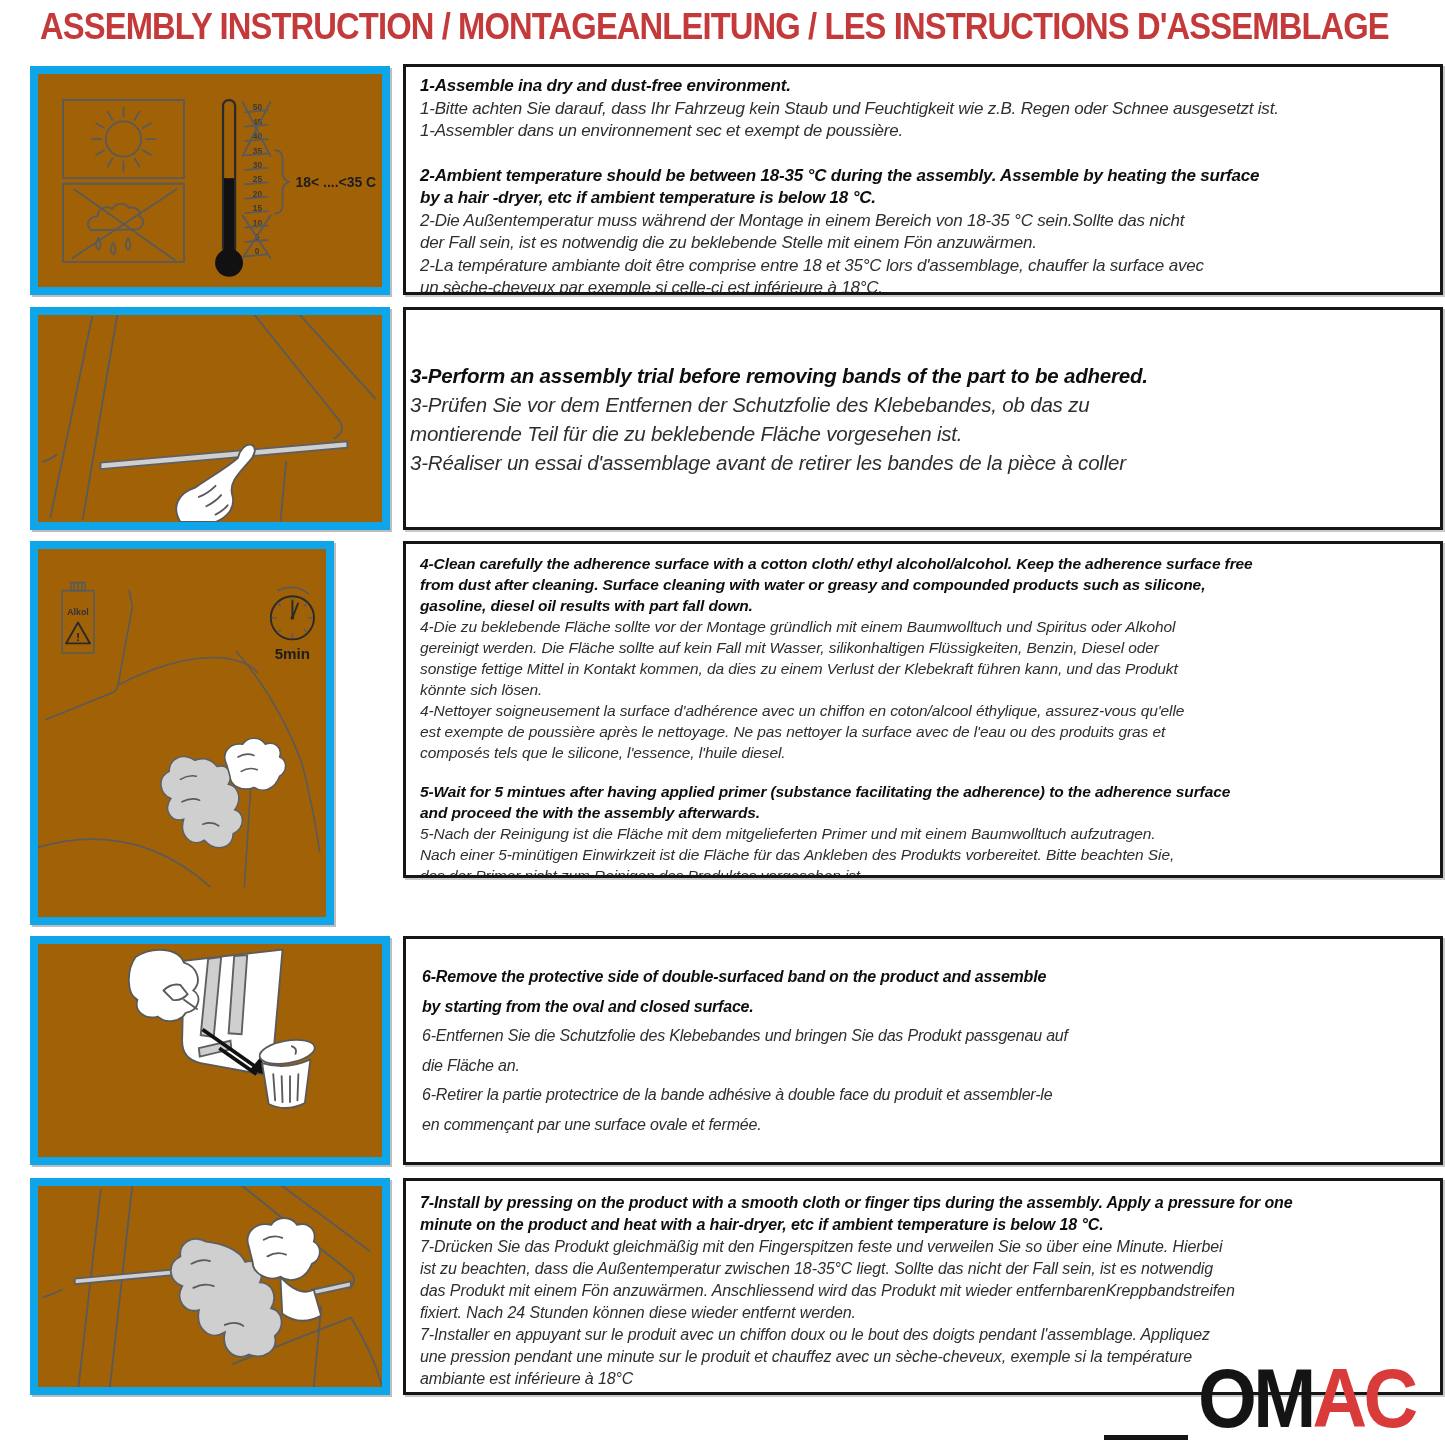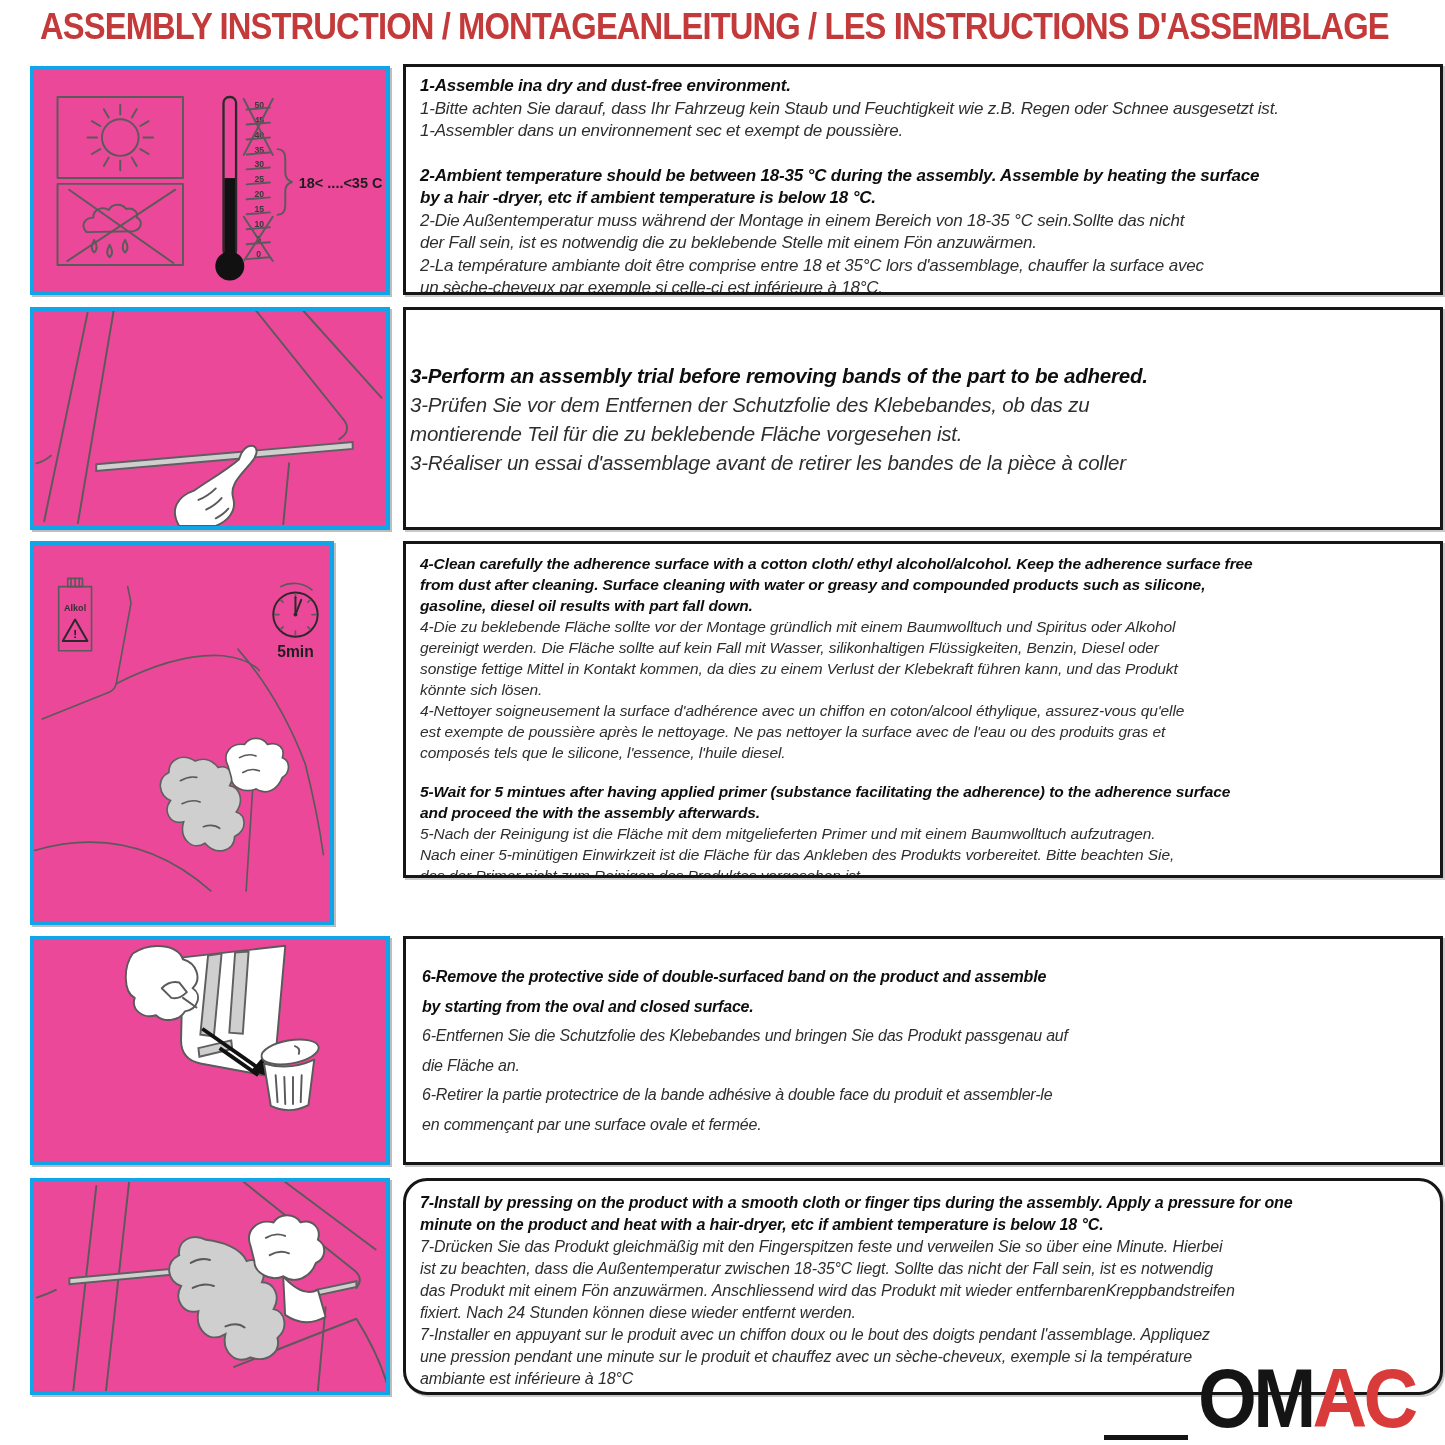--- a/index.html
+++ b/index.html
@@ -7,41 +7,41 @@
     width:1445px;height:1445px;position:relative;background:#ffffff;
     font-family:"Liberation Sans", sans-serif;overflow:hidden;
   }
   .page-title{
     position:absolute;left:40px;top:6px;width:1400px;
     font-size:37px;font-weight:700;color:#c43a3b;letter-spacing:-1px;
     white-space:nowrap;transform:scaleX(0.885);transform-origin:0 50%;
   }
   .row{position:absolute;left:0;width:1445px;}
   .illus-box{
-    position:absolute;background:#ec4899;border:4px solid #0ea5e9;
+    position:absolute;background:#a16207;border:8px solid #0ea5e9;
     box-shadow:2px 2px 0 #bdbdbd;box-sizing:border-box;
   }
   .text-box{
     position:absolute;background:#fff;border:3px solid #161616;
     box-shadow:2px 2px 0 #c9c9c9;box-sizing:border-box;
     color:#2e2e2e;overflow:hidden;
   }
   .para{white-space:pre-line;margin:0;font-style:italic;}
   .para.bold{font-weight:700;color:#0e0e0e;}
   .gap{margin-top:21px;}
   
   .tb-1{left:403px;top:64px;width:1040px;height:231px;padding:8px 14px;font-size:17px;line-height:22.5px;letter-spacing:-0.2px;}
   .tb-1 .gap{margin-top:22px;}
   .tb-2{left:403px;top:307px;width:1040px;height:223px;padding:6px 4px;font-size:20.5px;line-height:29px;letter-spacing:-0.2px;
         display:flex;flex-direction:column;justify-content:center;}
   .tb-3{left:403px;top:541px;width:1040px;height:337px;padding:9px 14px;font-size:15.5px;line-height:21px;letter-spacing:-0.1px;}
   .tb-3 .gap{margin-top:18px;}
   .tb-4{left:403px;top:936px;width:1040px;height:229px;padding:6px 16px;font-size:16px;line-height:29.5px;letter-spacing:-0.2px;
         display:flex;flex-direction:column;justify-content:center;}
-  .tb-5{left:403px;top:1178px;width:1040px;height:217px;padding:11px 14px;font-size:16px;line-height:22px;letter-spacing:-0.1px;border-radius:24px;}
+  .tb-5{left:403px;top:1178px;width:1040px;height:217px;padding:11px 14px;font-size:16px;line-height:22px;letter-spacing:-0.1px;}
   .ib-1{left:30px;top:66px;width:360px;height:229px;}
   .ib-2{left:30px;top:307px;width:360px;height:223px;}
   .ib-3{left:30px;top:541px;width:304px;height:384px;}
   .ib-4{left:30px;top:936px;width:360px;height:229px;}
   .ib-5{left:30px;top:1178px;width:360px;height:217px;}
   .illus-box svg{display:block;width:100%;height:100%;}
   .sketch{stroke:#5a5a5a;stroke-width:2;fill:none;stroke-linecap:round;stroke-linejoin:round;}
   .sketch-dark{stroke:#2a2a2a;stroke-width:2.4;fill:none;stroke-linecap:round;stroke-linejoin:round;}
   .fill-gray{fill:#cfcfcf;stroke:#5f5f5f;stroke-width:2;}
   .fill-white{fill:#ffffff;stroke:#5a5a5a;stroke-width:2;stroke-linejoin:round;}

